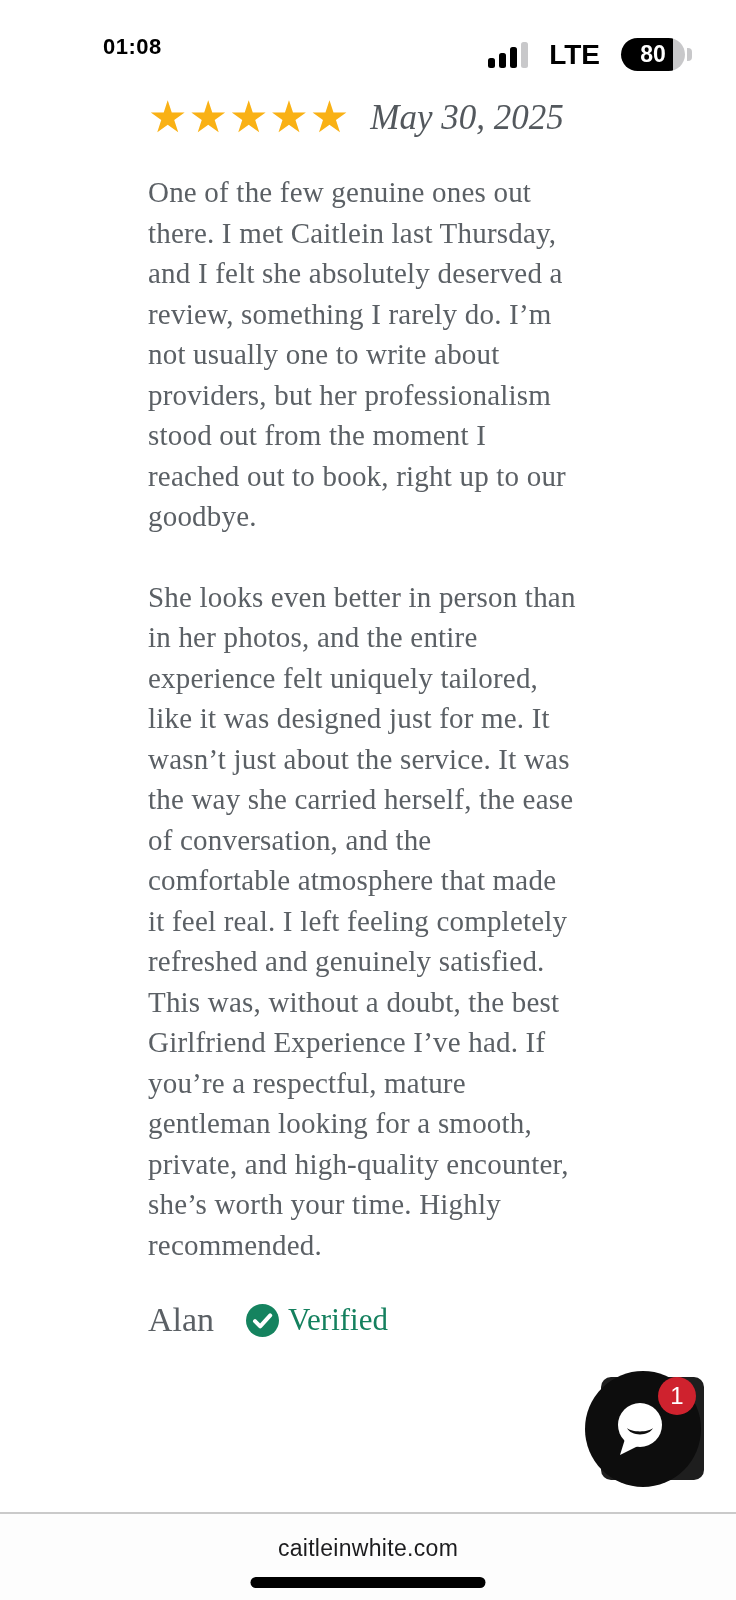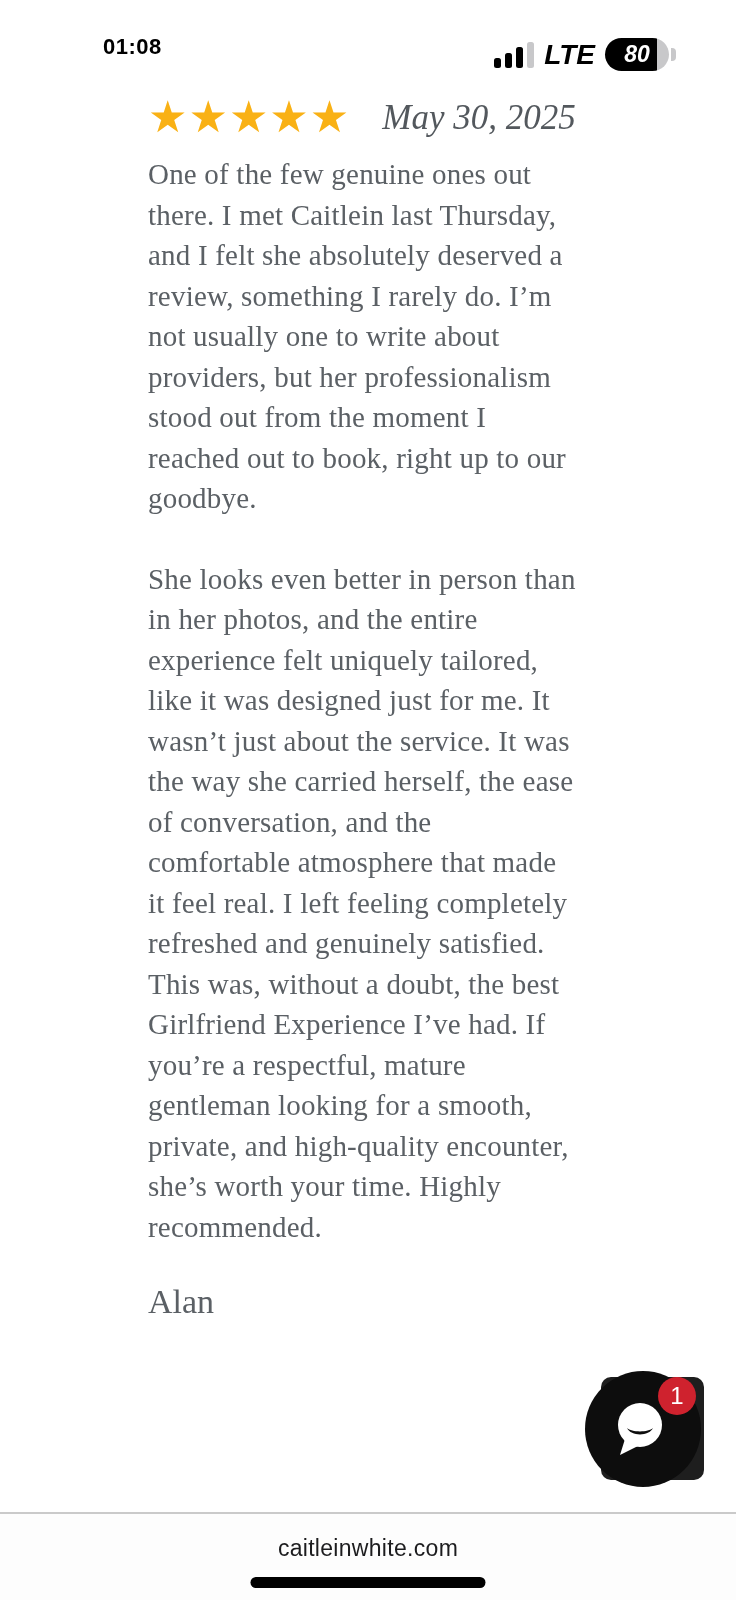--- a/index.html
+++ b/index.html
@@ -11,22 +11,22 @@
   }
 
   
   .status-bar { position:absolute; top:0; left:0; width:736px; height:84px; }
   .status-time {
     position:absolute; left:103px; top:34px;
     font-family:"Liberation Sans", sans-serif;
     font-size:22px; font-weight:700; color:#000; letter-spacing:0.5px;
   }
   .status-right {
-    position:absolute; right:60px; top:38px;
-    display:flex; align-items:center; gap:10px;font-style:italic;
+    position:absolute; right:44px; top:38px;
+    display:flex; align-items:center; gap:21px;
   }
   .signal { display:flex; align-items:flex-end; gap:4px; height:26px; }
   .signal i { display:block; width:7px; border-radius:2.5px; background:#000; }
   .signal i:nth-child(1){ height:10px; }
   .signal i:nth-child(2){ height:15px; }
   .signal i:nth-child(3){ height:21px; }
   .signal i:nth-child(4){ height:26px; background:#c8c8ca; }
   .network {
     font-family:"Liberation Sans", sans-serif;
     font-size:28px; font-weight:600; color:#000;
@@ -48,27 +48,27 @@
 
   
   .review-card { position:absolute; left:148px; top:92px; width:430px; }
   .rating-row { display:flex; align-items:flex-start; height:56px; }
   .stars {
     font-family:"DejaVu Sans", sans-serif;
     font-size:44px; line-height:50px; color:#F9B115; letter-spacing:1px;
     white-space:nowrap;
   }
   .review-date {
-    margin-left:32px; font-style:italic;
+    margin-left:20px; font-style:italic;
     font-size:35px; line-height:52px; color:#53585d;
     white-space:nowrap;
   }
   .review-body p {
     font-size:29px; line-height:40.5px; color:#5b6065;
-    margin-top:6px; letter-spacing:0.2px;
+    margin-top:24px; letter-spacing:0.2px;
   }
   .review-body p + p { margin-top:40px; }
   .show-less {
     display:inline-block; margin:6px 0 0 20px;
     font-size:30px; line-height:40px; color:#26292c;
     text-decoration:none; cursor:pointer;
   }
   .reviewer-row { margin-top:36px; display:flex; align-items:center; }
   .reviewer-name { font-size:34px; color:#5b6065; }
   .verified-badge { display:flex; align-items:center; margin-left:32px; }
@@ -138,20 +138,27 @@
     <div class="rating-row">
       <span class="stars">★★★★★</span>
       <span class="review-date">May 30, 2025</span>
     </div>
     <div class="review-body">
       <p>One of the few genuine ones out there. I met Caitlein last Thursday, and I felt she absolutely deserved a review, something I rarely do. I’m not usually one to write about providers, but her professionalism stood out from the moment I reached out to book, right up to our goodbye.</p>
       <p>She looks even better in person than in her photos, and the entire experience felt uniquely tailored, like it was designed just for me. It wasn’t just about the service. It was the way she carried herself, the ease of conversation, and the comfortable atmosphere that made it feel real. I left feeling completely refreshed and genuinely satisfied. This was, without a doubt, the best Girlfriend Experience I’ve had. If you’re a respectful, mature gentleman looking for a smooth, private, and high-quality encounter, she’s worth your time. Highly recommended.</p>
     </div>
     <div class="reviewer-row">
       <span class="reviewer-name">Alan</span>
+      <span class="verified-badge">
+        <svg width="33" height="33" viewBox="0 0 33 33">
+          <circle cx="16.5" cy="16.5" r="16.5" fill="#15835f"></circle>
+          <path d="M9 17.2 L14.2 22.4 L24.2 11.4" fill="none" stroke="#ffffff" stroke-width="4" stroke-linecap="round" stroke-linejoin="round"></path>
+        </svg>
+        <span class="verified-label">Verified</span>
+      </span>
     </div>
   </div>
 
   <div class="chat-widget">
     <div class="chat-circle"></div>
     <svg class="chat-bubble" width="56" height="60" viewBox="0 0 56 60">
       <circle cx="28" cy="28" r="22" fill="#ffffff"></circle>
       <path d="M13 42 L8 58 L26 49 Z" fill="#ffffff"></path>
       <path d="M15 31 C 19 39.5, 37 39.5, 41 31 C 36.5 35.5, 19.5 35.5, 15 31 Z" fill="#0d0d0d"></path>
     </svg>

